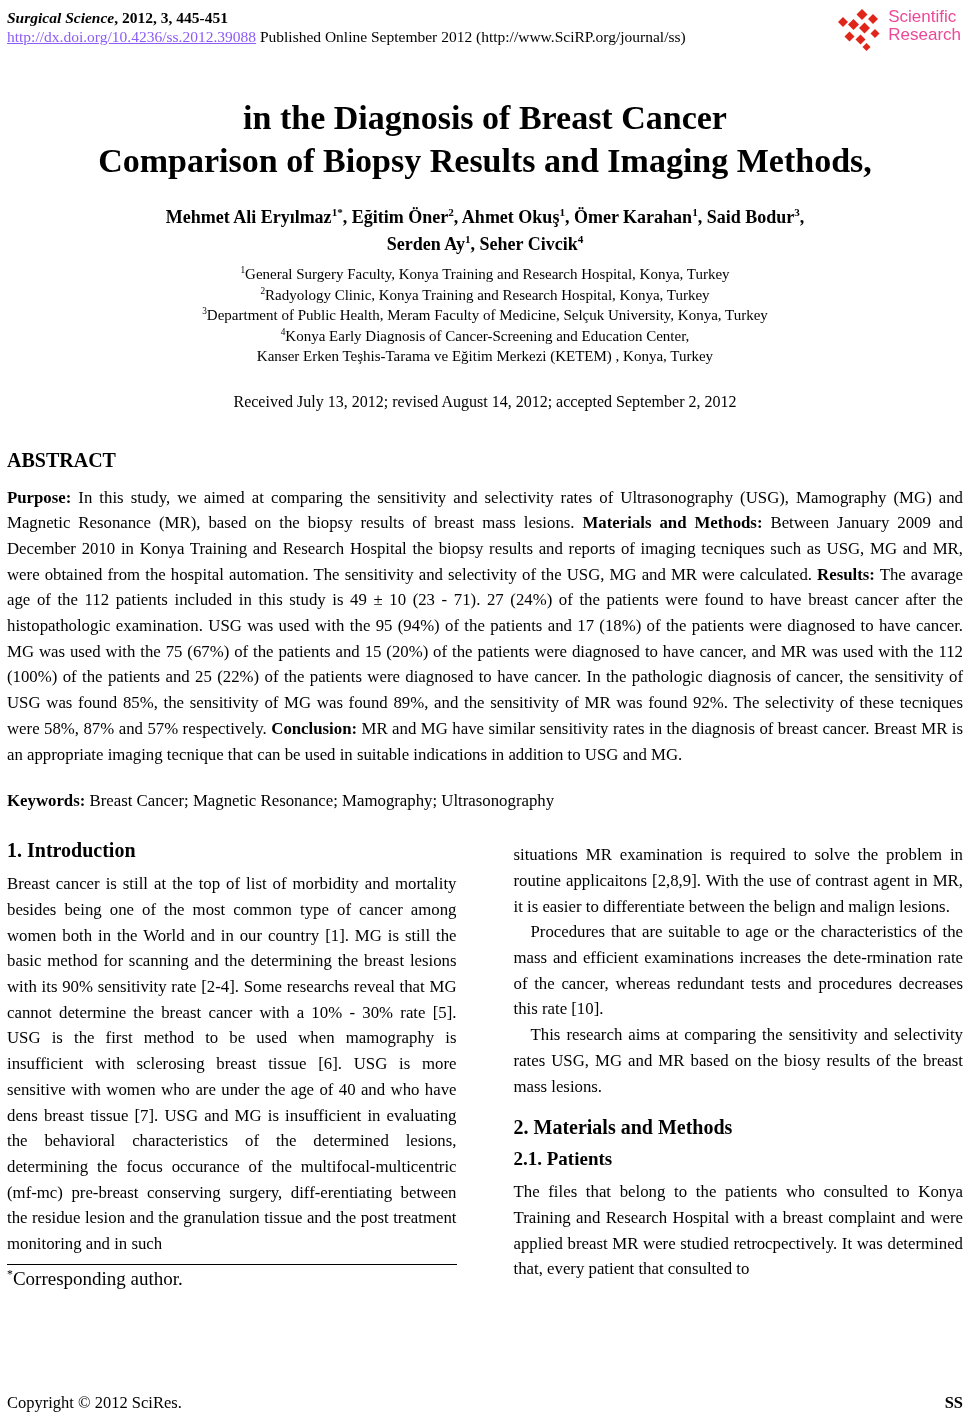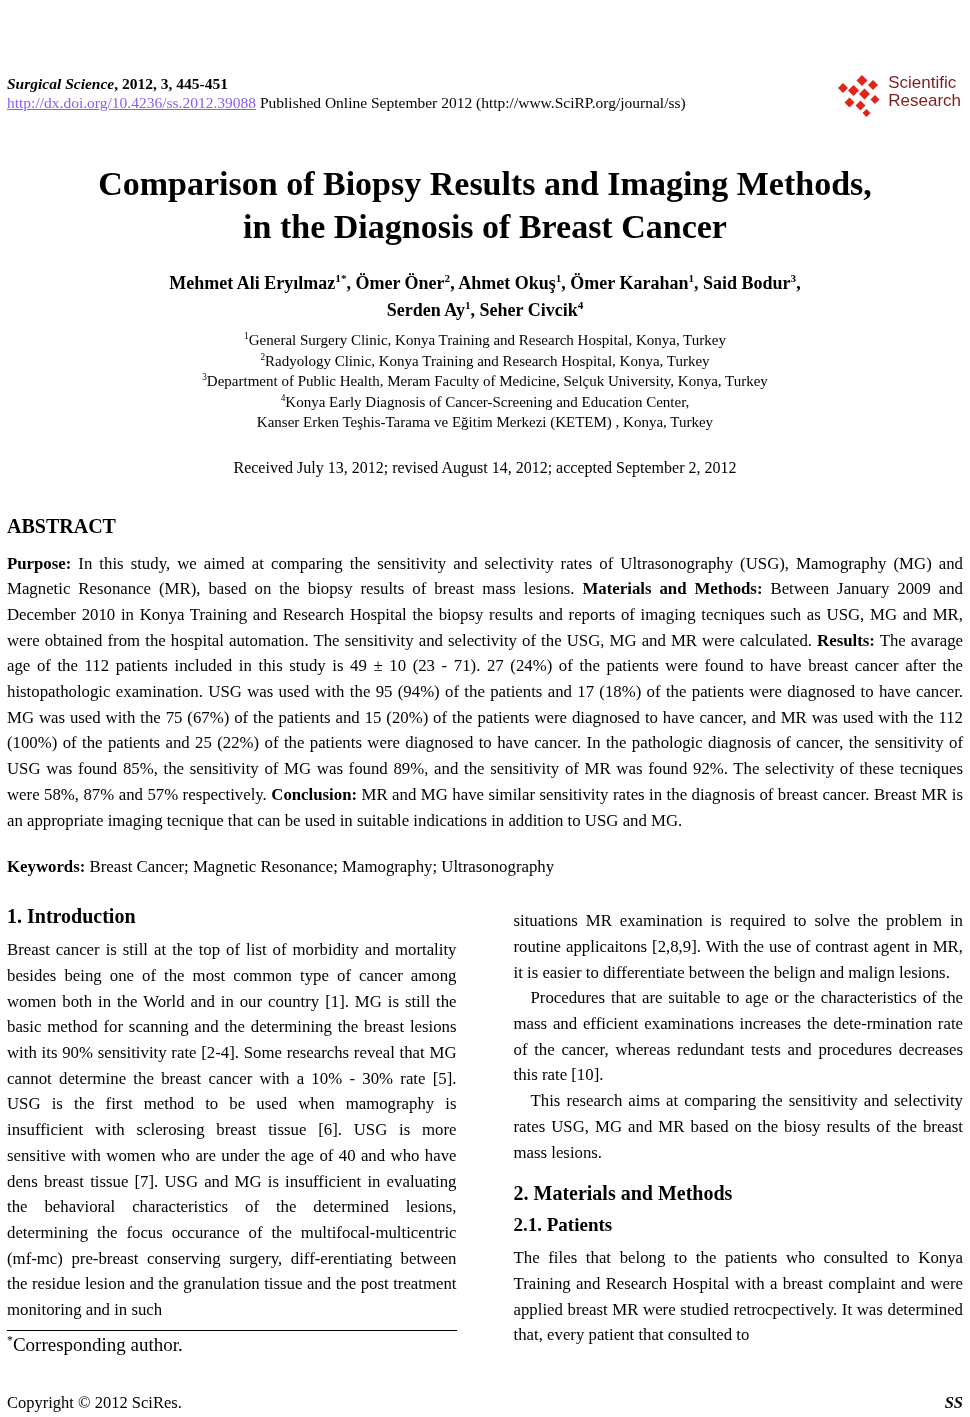--- a/index.html
+++ b/index.html
@@ -1,29 +1,29 @@
 <!DOCTYPE html>
 <html><head>
 <meta charset="utf-8">
 <style>
   * { margin:0; padding:0; box-sizing:border-box; }
   html,body { background:#ffffff; }
   body {
     width:970px; height:1417px; position:relative; overflow:hidden;
     font-family:"Liberation Serif","DejaVu Serif",serif; color:#000;
   }
-  .page { padding:26px 7px 0 7px;margin-top:48px; }
+  .page { padding:8px 7px 0 7px; }
 
   
   .hdr { display:flex; justify-content:space-between; align-items:flex-start; }
   .hdr-left { font-size:15.5px; line-height:19px; }
   .hdr-left .ln1 { font-weight:bold; }
   .link { color:#8b5cf6; text-decoration:underline; cursor:pointer; }
   .logo { display:flex; align-items:flex-start; gap:5px; margin-right:2px; }
-  .logo-txt { font-family:"Liberation Sans","DejaVu Sans",sans-serif; font-size:17px; line-height:18px; color:#7f1d1d; }
+  .logo-txt { font-family:"Liberation Sans","DejaVu Sans",sans-serif; font-size:17px; line-height:18px; color:#ec4899; }
 
   
   .title { text-align:center; font-weight:bold; font-size:34px; line-height:43px; margin-top:44px; }
   .authors { text-align:center; font-weight:bold; font-size:18px; line-height:27px; margin-top:22px; }
   .affils { text-align:center; font-size:15px; line-height:20.5px; margin-top:6px; }
   sup { font-size:0.62em; line-height:0; vertical-align:super; }
   .received { text-align:center; font-size:16px; margin-top:26px; }
 
   
   .abs-h { font-weight:bold; font-size:20px; margin-top:38px; }
@@ -40,21 +40,21 @@
   .indent { text-indent:17px; }
   .fn-rule { border:none; border-top:1.6px solid #000; margin-top:7px; }
   .footnote { font-size:19px; margin-top:3px; }
   .rc-first { margin-top:3px; }
   .rc-h { margin-top:17px; }
   .rc-h2 { margin-top:9px; }
 
   
   .footer { position:absolute; left:7px; right:7px; bottom:4px;
     display:flex; justify-content:space-between; font-size:16.5px; }
-  .jrnl-abbr { font-weight:bold; font-style:italic; }
+  .jrnl-abbr { font-weight:bold; }
 </style>
 </head>
 <body>
 
 <div class="page">
 
   <div class="hdr">
     <div class="hdr-left">
       <div class="ln1"><span style="font-weight: bold; font-style: italic;">Surgical Science</span><span style="font-weight: bold;">, 2012, 3, 445-451</span></div>
       <div class="ln2"><span class="link">http://dx.doi.org/10.4236/ss.2012.39088</span><span> Published Online September 2012 (http://www.SciRP.org/journal/ss)</span></div>
@@ -74,31 +74,31 @@
         </g>
       </svg>
       <div class="logo-txt">
         <div>Scientific</div>
         <div>Research</div>
       </div>
     </div>
   </div>
 
   <h1 class="title">
+    <div>in the Diagnosis of Breast Cancer</div>
     <div>Comparison of Biopsy Results and Imaging Methods,</div>
-    <div>in the Diagnosis of Breast Cancer</div>
   </h1>
 
   <div class="authors">
-    <div><span>Mehmet Ali Eryılmaz</span><sup>1*</sup><span>, Ömer Öner</span><sup>2</sup><span>, Ahmet Okuş</span><sup>1</sup><span>, Ömer Karahan</span><sup>1</sup><span>, Said Bodur</span><sup>3</sup><span>,</span></div>
+    <div><span>Mehmet Ali Eryılmaz</span><sup>1*</sup><span>, Eğitim Öner</span><sup>2</sup><span>, Ahmet Okuş</span><sup>1</sup><span>, Ömer Karahan</span><sup>1</sup><span>, Said Bodur</span><sup>3</sup><span>,</span></div>
     <div><span>Serden Ay</span><sup>1</sup><span>, Seher Civcik</span><sup>4</sup></div>
   </div>
 
   <div class="affils">
-      <div><sup>1</sup><span>General Surgery Clinic, Konya Training and Research Hospital, Konya, Turkey</span></div>
+      <div><sup>1</sup><span>General Surgery Faculty, Konya Training and Research Hospital, Konya, Turkey</span></div>
       <div><sup>2</sup><span>Radyology Clinic, Konya Training and Research Hospital, Konya, Turkey</span></div>
       <div><sup>3</sup><span>Department of Public Health, Meram Faculty of Medicine, Selçuk University, Konya, Turkey</span></div>
       <div><sup>4</sup><span>Konya Early Diagnosis of Cancer-Screening and Education Center,</span></div>
       <div><span>Kanser Erken Teşhis-Tarama ve Eğitim Merkezi (KETEM) , Konya, Turkey</span></div>
     </div>
 
   <div class="received">Received July 13, 2012; revised August 14, 2012; accepted September 2, 2012</div>
 
   <h2 class="abs-h">ABSTRACT</h2>
   <p class="abs-p"><span style="font-weight: bold;">Purpose:</span><span> In this study, we aimed at comparing the sensitivity and selectivity rates of Ultrasonography (USG), Mamography (MG) and Magnetic Resonance (MR), based on the biopsy results of breast mass lesions. </span><span style="font-weight: bold;">Materials and Methods:</span><span> Between January 2009 and December 2010 in Konya Training and Research Hospital the biopsy results and reports of imaging tecniques such as USG, MG and MR, were obtained from the hospital automation. The sensitivity and selectivity of the USG, MG and MR were calculated. </span><span style="font-weight: bold;">Results:</span><span> The avarage age of the 112 patients included in this study is 49 ± 10 (23 - 71). 27 (24%) of the patients were found to have breast cancer after the histopathologic examination. USG was used with the 95 (94%) of the patients and 17 (18%) of the patients were diagnosed to have cancer. MG was used with the 75 (67%) of the patients and 15 (20%) of the patients were diagnosed to have cancer, and MR was used with the 112 (100%) of the patients and 25 (22%) of the patients were diagnosed to have cancer. In the pathologic diagnosis of cancer, the sensitivity of USG was found 85%, the sensitivity of MG was found 89%, and the sensitivity of MR was found 92%. The selectivity of these tecniques were 58%, 87% and 57% respectively. </span><span style="font-weight: bold;">Conclusion:</span><span> MR and MG have similar sensitivity rates in the diagnosis of breast cancer. Breast MR is an appropriate imaging tecnique that can be used in suitable indications in addition to USG and MG.</span></p>

